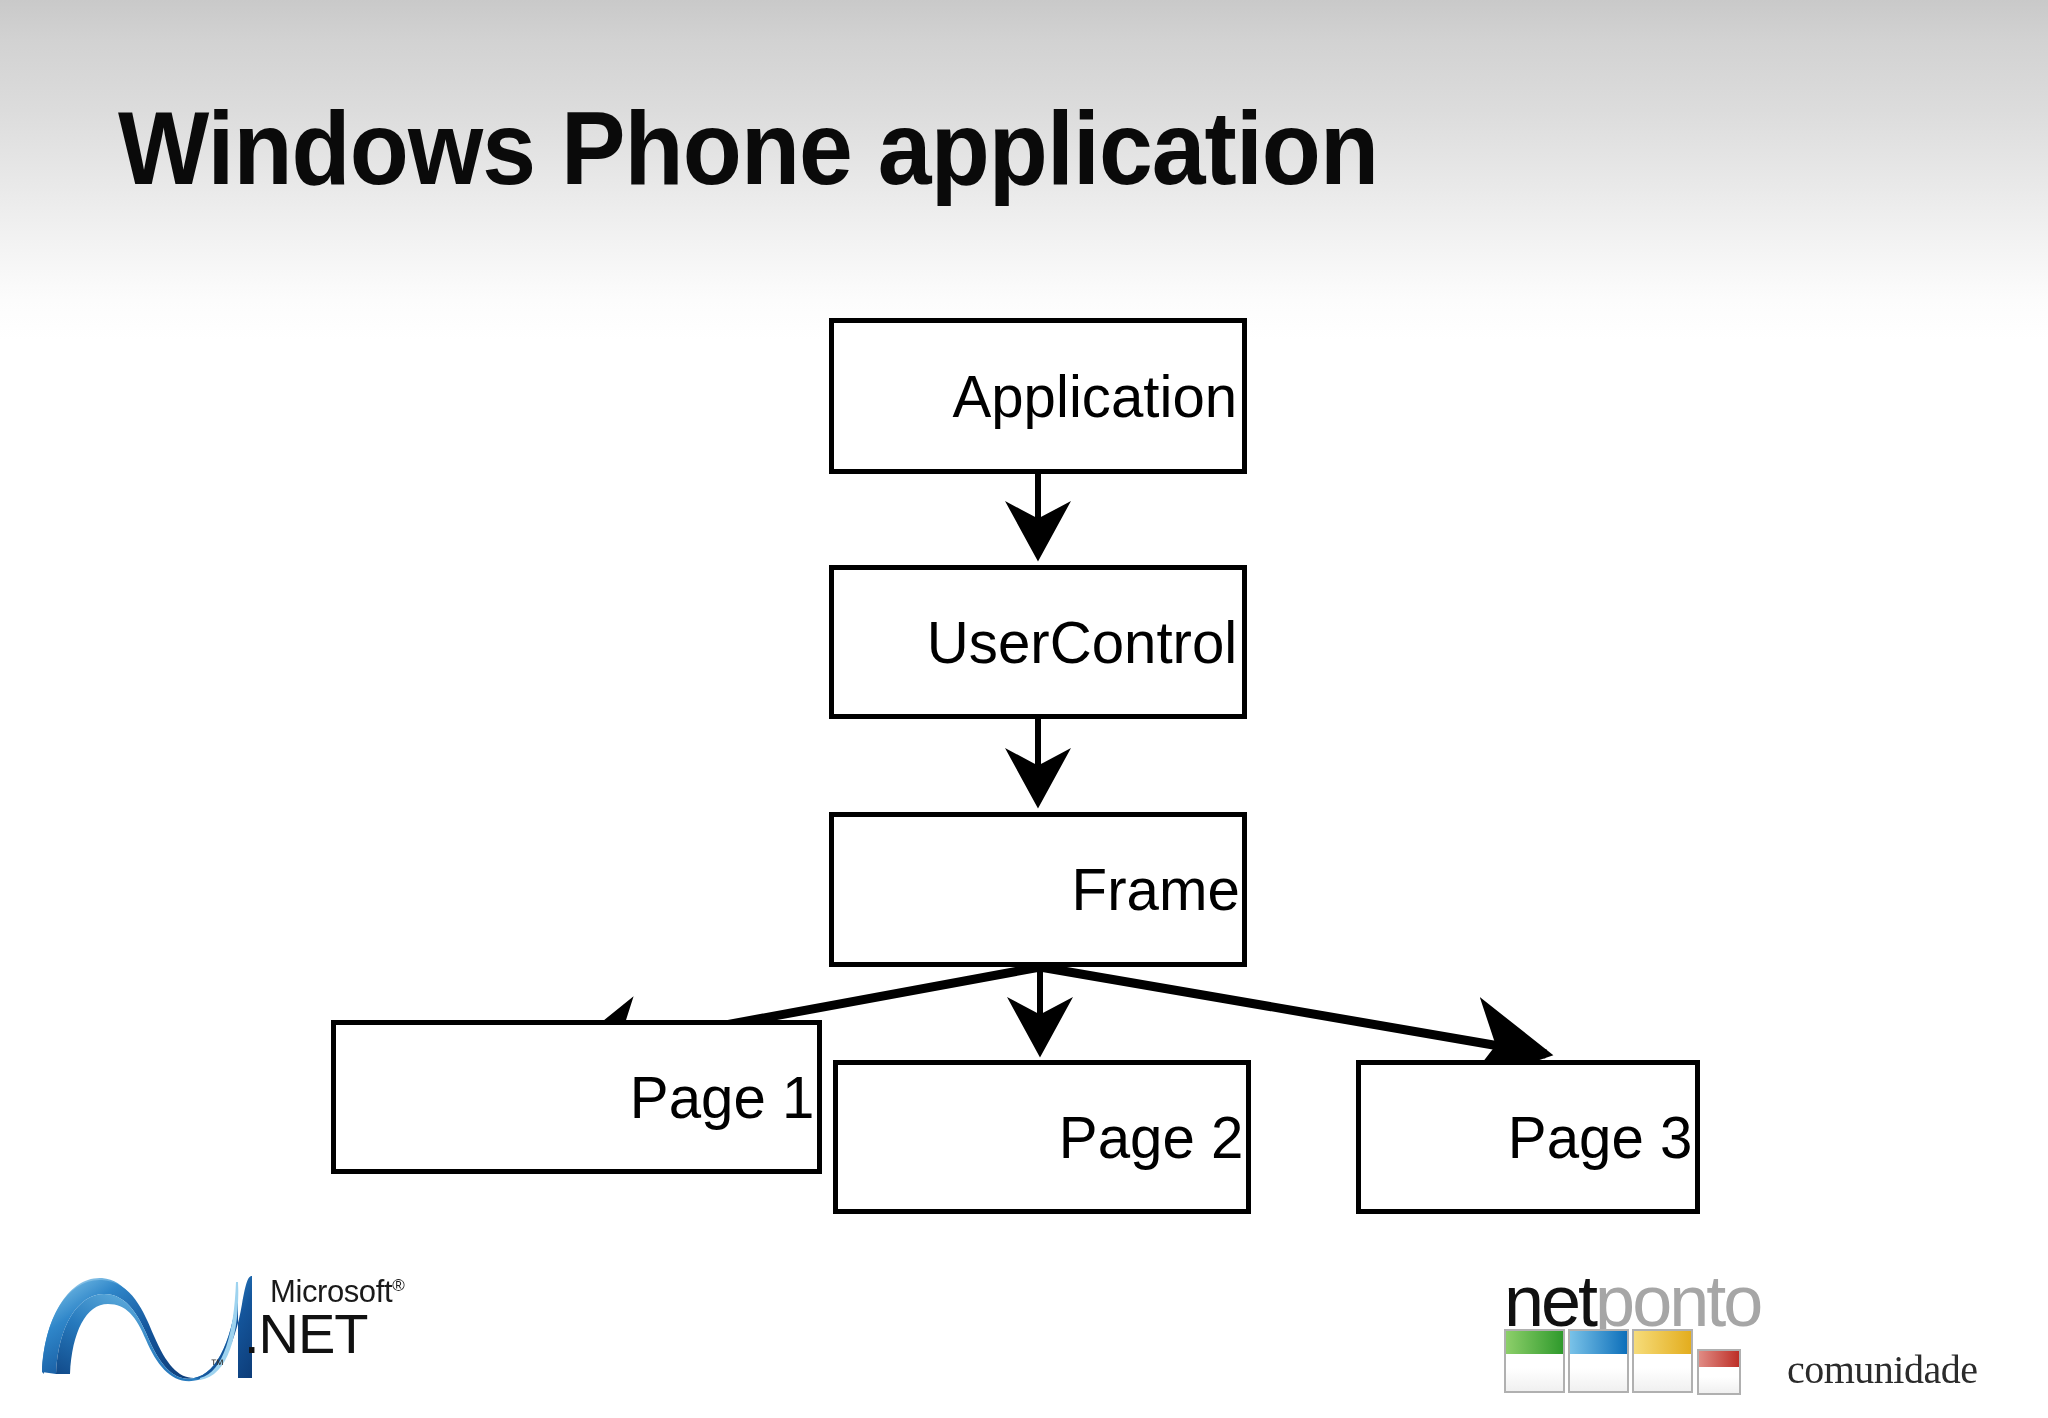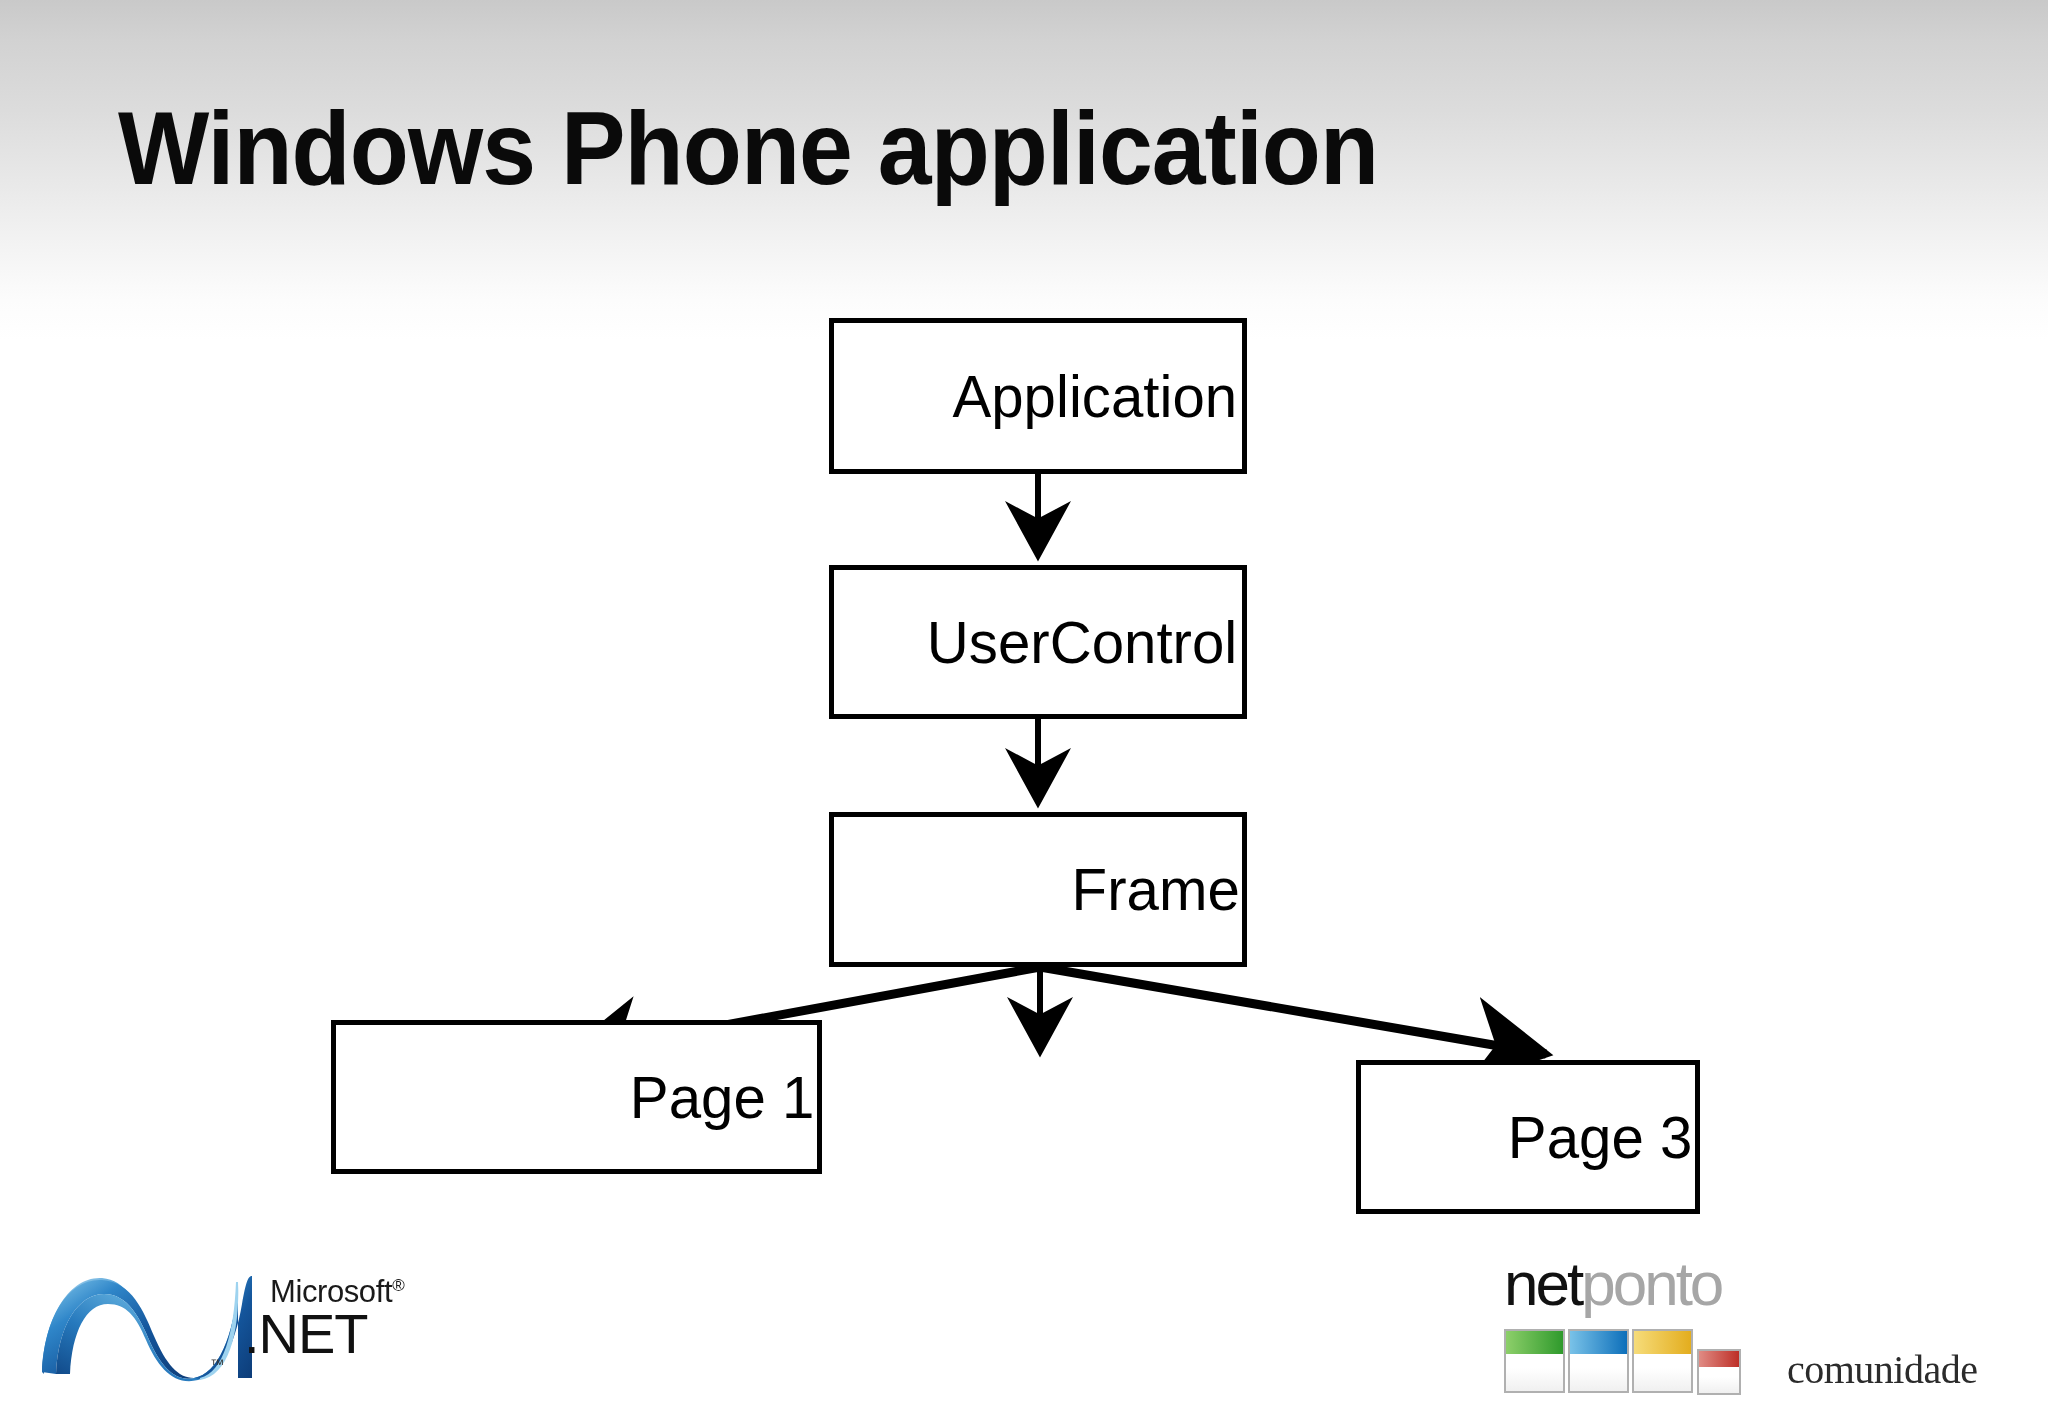--- a/index.html
+++ b/index.html
@@ -114,23 +114,23 @@
   
   #netponto-logo {
     position: absolute;
     left: 1504px;
     top: 1253px;
     width: 520px;
     height: 160px;
   }
   #np-wordmark {
     position: absolute;
-    left: 0; top: 0;
-    font-family: "Liberation Sans", sans-serif;
-    font-size: 62px;
+    left: 0; top: 12px;
+    font-family: "Liberation Sans", sans-serif;
+    font-size: 72px;
     letter-spacing: -3px;
     line-height: 1;
     white-space: nowrap;
   }
   #np-net   { color: #111111; }
   #np-ponto { color: #a6a6a6; }
   #np-comunidade {
     position: absolute;
     left: 283px; top: 93px;
     font-family: Liberation Serif, serif;
@@ -194,20 +194,23 @@
   </div>
 
   <div id="node-frame" class="node">
     <span class="node-label">Frame</span>
   </div>
 
   <div id="node-page1" class="node">
     <span class="node-label">Page 1</span>
   </div>
 
+  <div id="node-page2" class="node">
+    <span class="node-label">Page 2</span>
+  </div>
 
   <div id="node-page3" class="node">
     <span class="node-label">Page 3</span>
   </div>
 
   <div id="dotnet-logo">
     <svg id="dotnet-swoosh" viewBox="0 0 222 110">
       <defs>
         <linearGradient id="gswoosh1" x1="0" y1="0" x2="1" y2="1">
           <stop offset="0%" stop-color="#8fd0ef"></stop>

